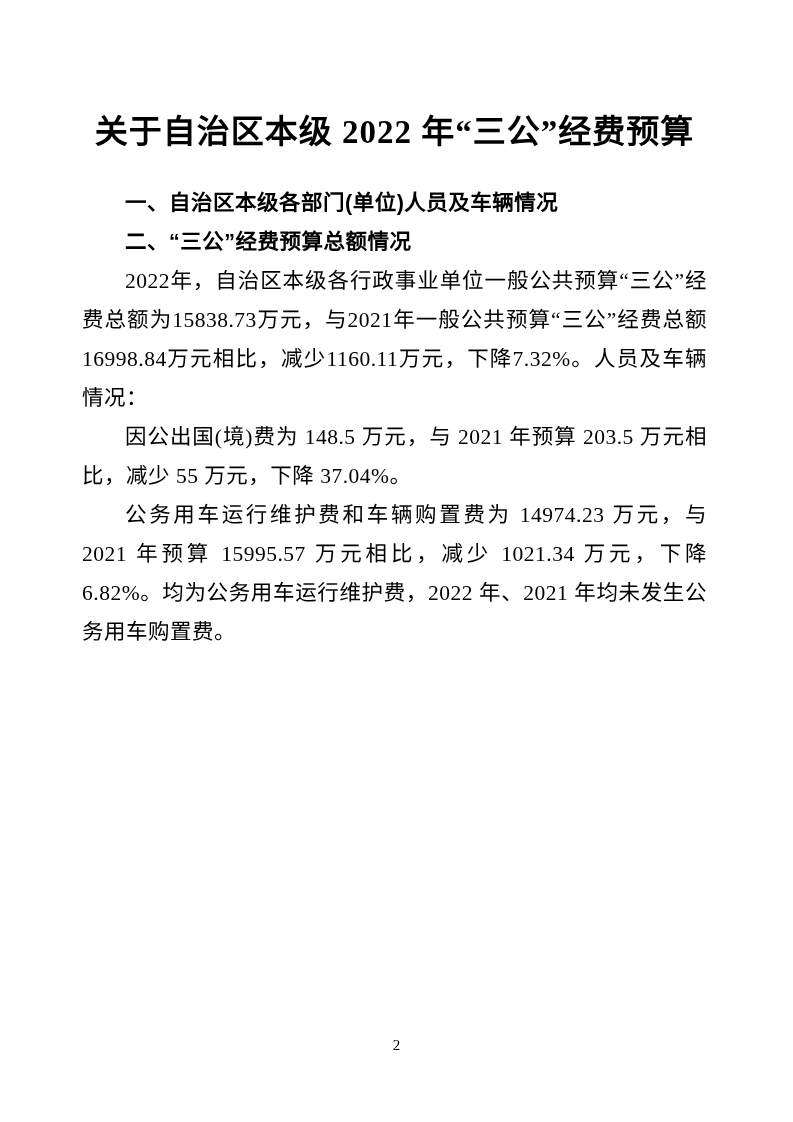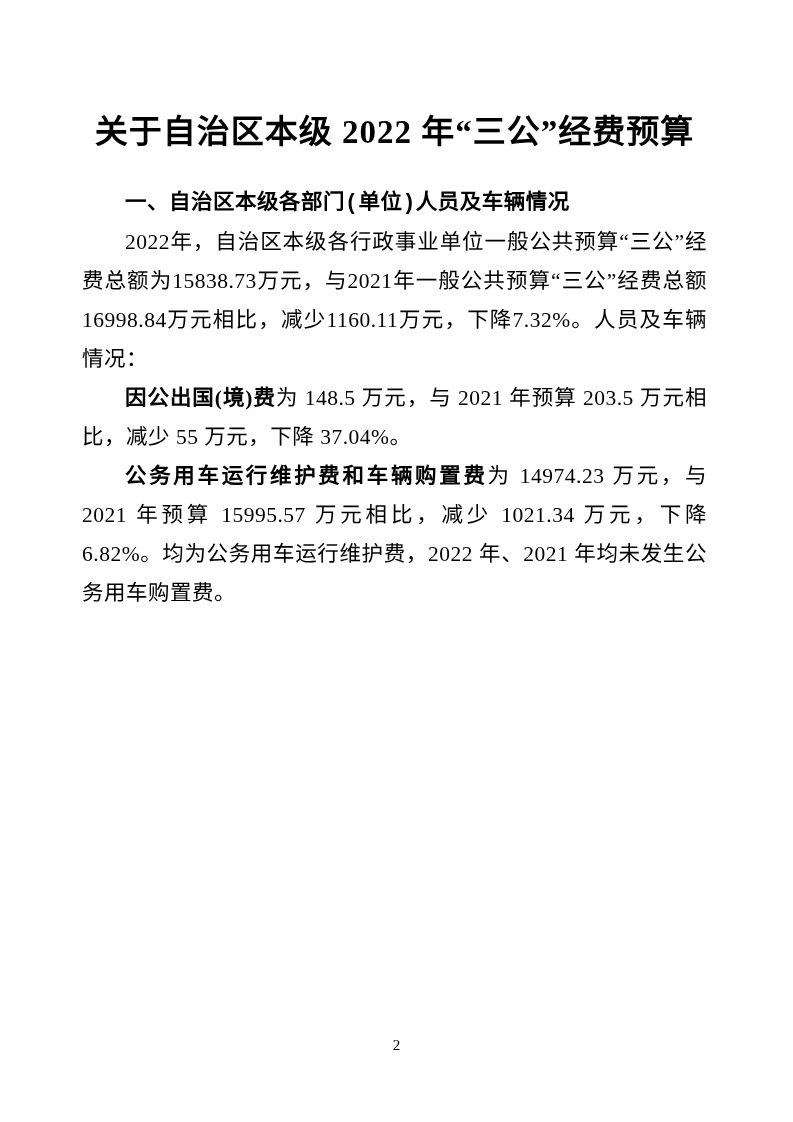--- a/index.html
+++ b/index.html
@@ -24,37 +24,37 @@
     margin: 0 0 28px 0;
     text-align: center;
     font-family: "Liberation Serif", "DejaVu Serif", serif;
     font-weight: bold;
     font-size: 33px;
     line-height: 47px;
     letter-spacing: 1px;
   }
   .section-heading {
     margin: 0;
-    font-family: Liberation Mono, monospace;
+    font-family: Liberation Sans, sans-serif;
     font-weight: bold;
     font-size: 21.5px;
     line-height: 39px;
     text-indent: 2em;
     letter-spacing: 0.5px;
   }
   .para {
     margin: 0;
     font-size: 21.5px;
     line-height: 39px;
     text-indent: 2em;
     text-align: justify;
     letter-spacing: 0.5px;
   }
   .lead {
-    font-weight: bold;
+    font-weight: normal;
   }
   .page-number {
     position: absolute;
     left: 0;
     right: 0;
     bottom: 80px;
     text-align: center;
     font-size: 15px;
     font-family: "Liberation Serif", "DejaVu Serif", serif;
   }
@@ -62,20 +62,21 @@
 </head>
 <body>
 
 <div class="page">
 
   <h1 class="doc-title"><span>关于自治区本级 2022 年“三公”经费预算</span><br></h1>
 
   <h2 class="section-heading">一、自治区本级各部门(单位)人员及车辆情况</h2>
 
 
+  <h2 class="section-heading">二、“三公”经费预算总额情况</h2>
 
   <p class="para">2022年，自治区本级各行政事业单位一般公共预算“三公”经费总额为15838.73万元，与2021年一般公共预算“三公”经费总额16998.84万元相比，减少1160.11万元，下降7.32%。人员及车辆情况：</p>
 
   <p class="para"><span class="lead">因公出国(境)费</span><span>为 148.5 万元，与 2021 年预算 203.5 万元相比，减少 55 万元，下降 37.04%。</span></p>
 
 
   <p class="para"><span class="lead">公务用车运行维护费和车辆购置费</span><span>为 14974.23 万元，与 2021 年预算 15995.57 万元相比，减少 1021.34 万元，下降 6.82%。均为公务用车运行维护费，2022 年、2021 年均未发生公务用车购置费。</span></p>
 
 
   <div class="page-number">2</div>

